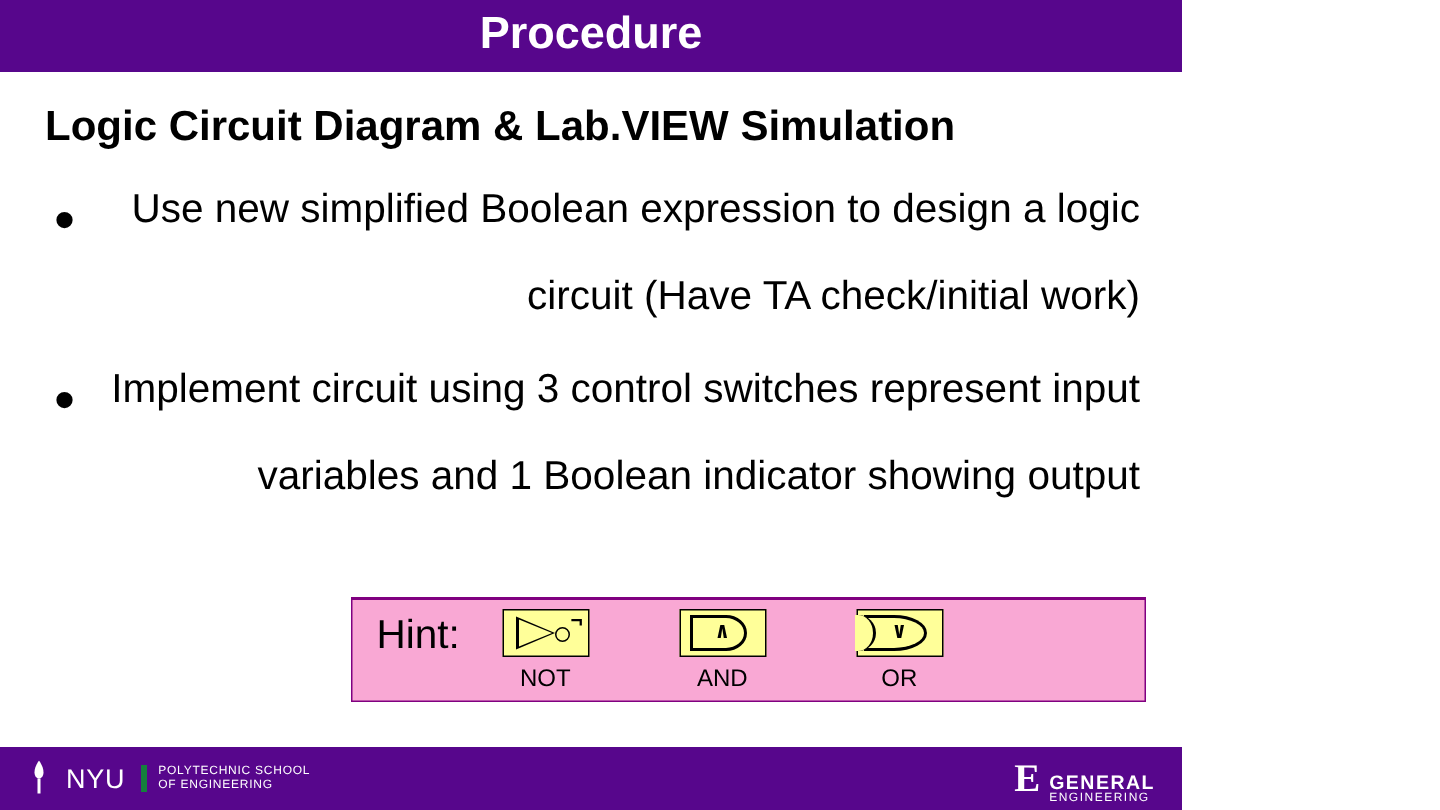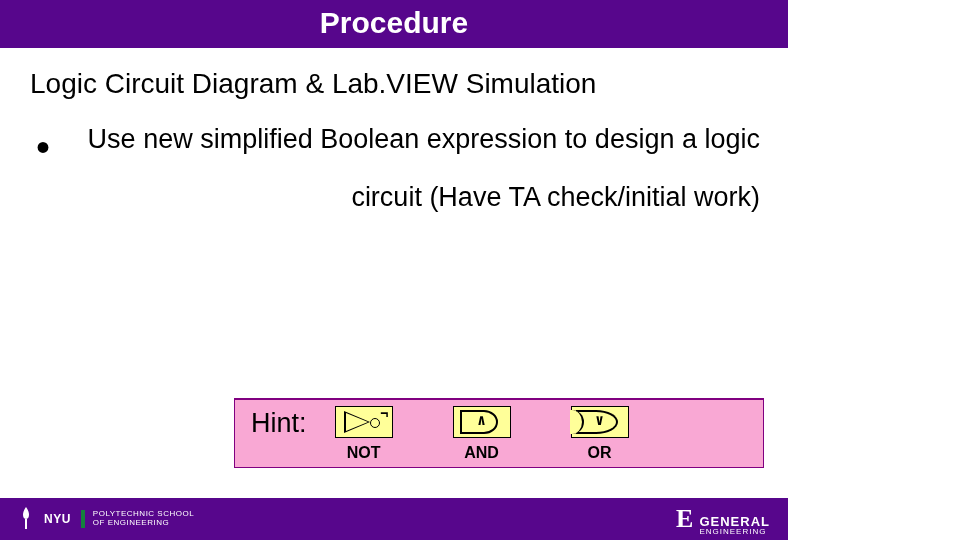--- a/index.html
+++ b/index.html
@@ -24,20 +24,21 @@
     text-align: center;
     padding: 6px 0 8px 0;
   }
   .content {
     padding: 14px 28px 0 30px;
   }
   .subtitle {
     font-size: 28px;
     color: #000;
     margin: 6px 0 10px 0;
+    font-weight: bold;
   }
   ul.bullets {
     list-style: none;
     padding: 0;
     margin: 0;
   }
   ul.bullets > li {
     position: relative;
     padding-left: 40px;
     font-size: 27px;
@@ -85,21 +86,21 @@
   .gate-icon {
     width: 58px;
     height: 32px;
     background: #ffff99;
     border: 1px solid #000;
     position: relative;
     box-sizing: border-box;
   }
   .gate-caption {
     font-size: 16px;
-    font-weight: bold;
+    font-weight: normal;
     font-family: Arial, sans-serif;
     color: #000;
     margin-top: 6px;
   }
   
   .not-gate .tri {
     position: absolute;
     left: 8px; top: 4px;
     width: 0; height: 0;
     border-top: 11px solid transparent;
@@ -190,22 +191,22 @@
   .nyu-block {
     display: flex;
     align-items: center;
     gap: 10px;
   }
   .nyu-torch {
     width: 16px; height: 24px;
     display: inline-block;
   }
   .nyu-text {
-    font-weight: bold;
-    font-size: 12px;
+    font-weight: normal;
+    font-size: 18px;
     letter-spacing: 0.5px;
   }
   .nyu-sub {
     border-left: 4px solid #15803d;
     padding-left: 8px;
     font-size: 8px;
     line-height: 1.1;
     letter-spacing: 0.5px;
   }
   .eg-block {
@@ -244,20 +245,23 @@
   <div class="title-bar">
     <span>Procedure</span>
   </div>
 
   <div class="content">
     <div class="subtitle">Logic Circuit Diagram &amp; Lab.VIEW Simulation</div>
 
     <ul class="bullets">
       <li>
         <span>Use new simplified Boolean expression to design a logic circuit (Have TA check/initial work)</span>
+      </li>
+      <li>
+        <span>Implement circuit using 3 control switches represent input variables and 1 Boolean indicator showing output</span>
       </li>
     </ul>
   </div>
 
   <div class="hint-box">
     <div class="hint-label">Hint:</div>
 
     <div class="gate-wrap">
       <div class="gate-icon not-gate">
         <div class="tri"></div>

